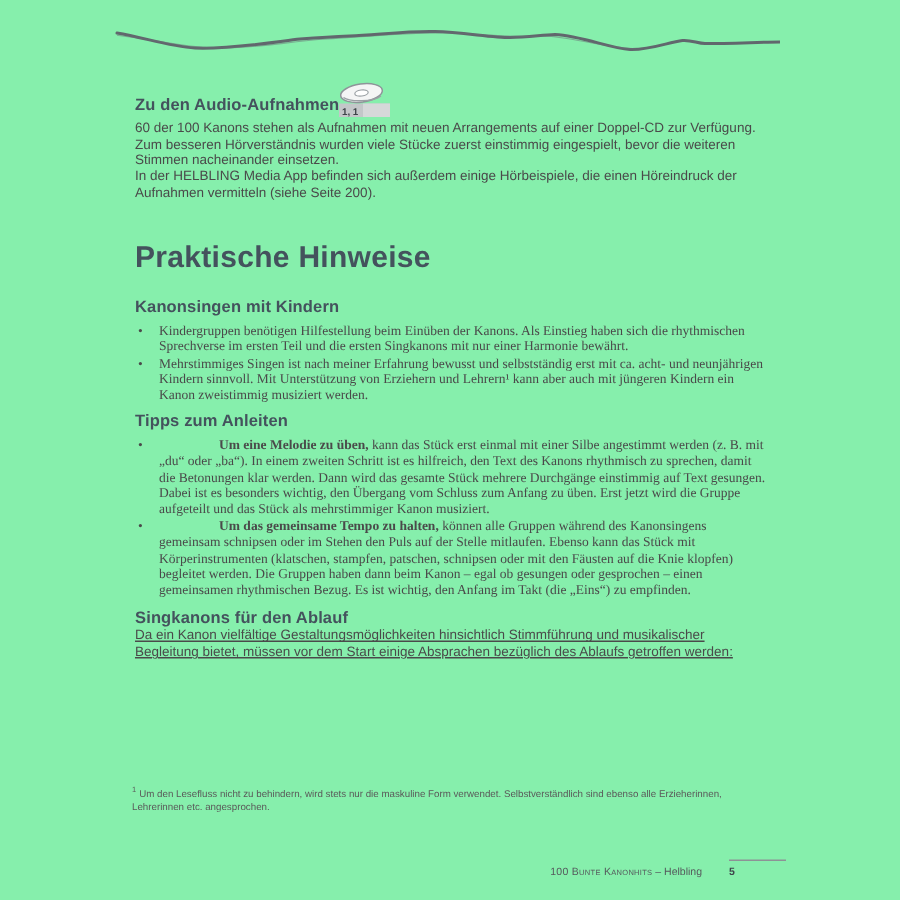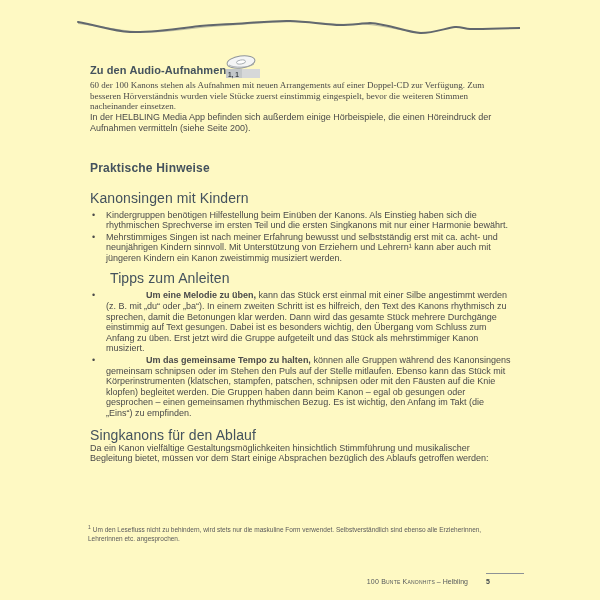--- a/index.html
+++ b/index.html
@@ -1,48 +1,48 @@
 <!DOCTYPE html>
 <html><head>
 <meta charset="utf-8">
 <style>
   html,body{margin:0;padding:0;background:#fff;}
   .page{
-    position:relative;width:600px;height:600px;background:#fef9c3;
+    position:relative;width:600px;height:600px;background:#86efac;
     font-family:"Liberation Sans",sans-serif;color:#4a4a4a;overflow:hidden;
   }
   .torn-edge{position:absolute;left:68px;top:16px;width:452px;height:24px;}
   .content{position:absolute;left:90px;top:56px;width:422px;}
   .audio-heading-row{position:relative;height:20px;margin-top:4px;}
   .audio-heading{
     font-size:11px;font-weight:bold;color:#44525d;letter-spacing:.1px;
   }
   .cd-icon{position:absolute;left:130px;top:-9px;width:42px;height:30px;}
   .cd-label-text{font-size:6.5px;font-weight:bold;fill:#3d4348;}
   p.body{font-size:9px;line-height:10.7px;margin:0;text-align:left;}
-  .p1{margin-top:7px;font-family:Liberation Serif, serif;}
+  .p1{margin-top:7px;}
   .p2{margin-top:7px;}
   .h1{
-    font-size:12px;font-weight:bold;color:#44525d;margin:27px 0 0 0;letter-spacing:.2px;
+    font-size:20px;font-weight:bold;color:#44525d;margin:27px 0 0 0;letter-spacing:.2px;
   }
   .h2{
-    font-size:14px;font-weight:normal;color:#44525d;margin:0;letter-spacing:.1px;
+    font-size:11px;font-weight:bold;color:#44525d;margin:0;letter-spacing:.1px;
   }
   .h2a{margin-top:15px;}
-  .h2b{margin-top:7px;margin-left:20px;}
+  .h2b{margin-top:7px;}
   .h2c{margin-top:8px;}
   ul.bullets{list-style:none;margin:4px 0 0 0;padding:0;}
   ul.bullets li{
-    position:relative;padding-left:16px;font-size:9px;line-height:10.6px;margin:0 0 1px 0;
+    position:relative;padding-left:16px;font-size:9px;line-height:10.6px;margin:0 0 1px 0;font-family:Liberation Serif, serif;
   }
   ul.bullets li::before{
     content:"\2022";position:absolute;left:2px;top:0;color:#4a4a4a;font-size:9px;
   }
   .bold-lead{font-weight:bold;padding-left:40px;}
-  .p3{margin-top:4px;}
+  .p3{margin-top:4px;text-decoration:underline;}
   .footnote{
     position:absolute;left:88px;top:525px;width:428px;
     font-size:6.5px;line-height:9px;color:#5a5a5a;
   }
   .footnote sup{font-size:5px;vertical-align:super;line-height:0;margin-right:2px;}
   .footer{position:absolute;left:0;top:571px;width:600px;height:24px;font-size:7px;color:#55595c;}
   .footer-title{position:absolute;right:132px;top:7px;white-space:nowrap;}
   .footer-series{font-variant:small-caps;letter-spacing:.2px;}
   .footer-pagenum{
     position:absolute;left:486px;top:2px;width:38px;border-top:1px solid #8d9296;

